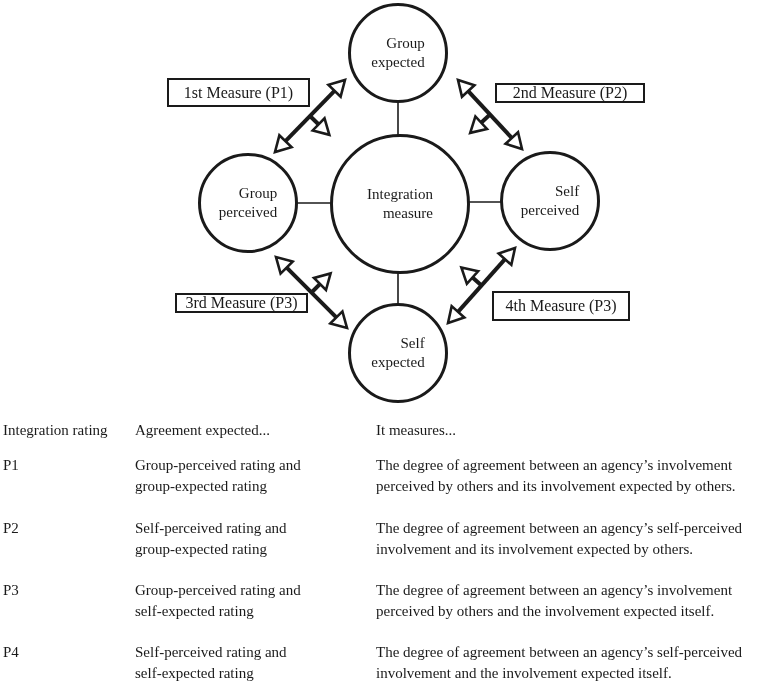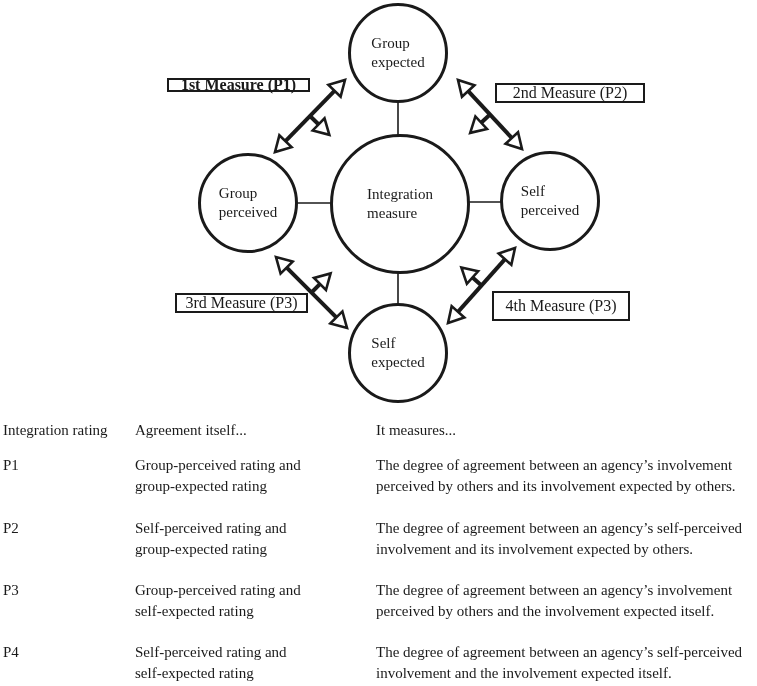--- a/index.html
+++ b/index.html
@@ -13,21 +13,21 @@
   }
   #stage { position: absolute; left: 0; top: 0; width: 757px; height: 686px; }
 
   
   .node {
     position: absolute;
     border: 3px solid #1a1a1a;
     border-radius: 50%;
     background: #ffffff;
     display: flex; align-items: center; justify-content: center;
-    text-align: left;
+    text-align: right;
     white-space: pre-line;
     font-size: 15px; line-height: 19px;
     z-index: 1;
   }
   .node.small { width: 100px; height: 100px; }
   .node.big   { width: 140px; height: 140px; }
 
   #node-group-expected  { left: 348px; top: 3px; }
   #node-group-perceived { left: 198px; top: 153px; }
   #node-self-perceived  { left: 500px; top: 151px; }
@@ -37,21 +37,21 @@
   
   .measure-box {
     position: absolute;
     border: 2px solid #1a1a1a;
     background: #ffffff;
     display: flex; align-items: center; justify-content: center;
     font-size: 16px;
     z-index: 3;
     white-space: nowrap;
   }
-  #box-m1 { left: 167px; top: 78px;  width: 143px; height: 14px; font-weight: bold; }
+  #box-m1 { left: 167px; top: 78px;  width: 143px; height: 29px; }
   #box-m2 { left: 495px; top: 83px;  width: 150px; height: 20px; }
   #box-m3 { left: 175px; top: 293px; width: 133px; height: 20px; }
   #box-m4 { left: 492px; top: 291px; width: 138px; height: 30px; }
 
   
   #diagram-svg {
     position: absolute; left: 0; top: 0;
     width: 757px; height: 412px;
     z-index: 2;
     pointer-events: none;
@@ -120,21 +120,21 @@
       </g>
     </svg>
 
   <div class="measure-box" id="box-m1">1st Measure (P1)</div>
   <div class="measure-box" id="box-m2">2nd Measure (P2)</div>
   <div class="measure-box" id="box-m3">3rd Measure (P3)</div>
   <div class="measure-box" id="box-m4">4th Measure (P3)</div>
 
   <div class="t-row" id="row-header">
     <div class="t-cell t-c1">Integration rating</div>
-    <div class="t-cell t-c2">Agreement itself...</div>
+    <div class="t-cell t-c2">Agreement expected...</div>
     <div class="t-cell t-c3">It measures...</div>
   </div>
 
   <div class="t-row" id="row-p1">
     <div class="t-cell t-c1">P1</div>
     <div class="t-cell t-c2">Group-perceived rating and
 group-expected rating</div>
     <div class="t-cell t-c3">The degree of agreement between an agency’s involvement
 perceived by others and its involvement expected by others.</div>
   </div>

